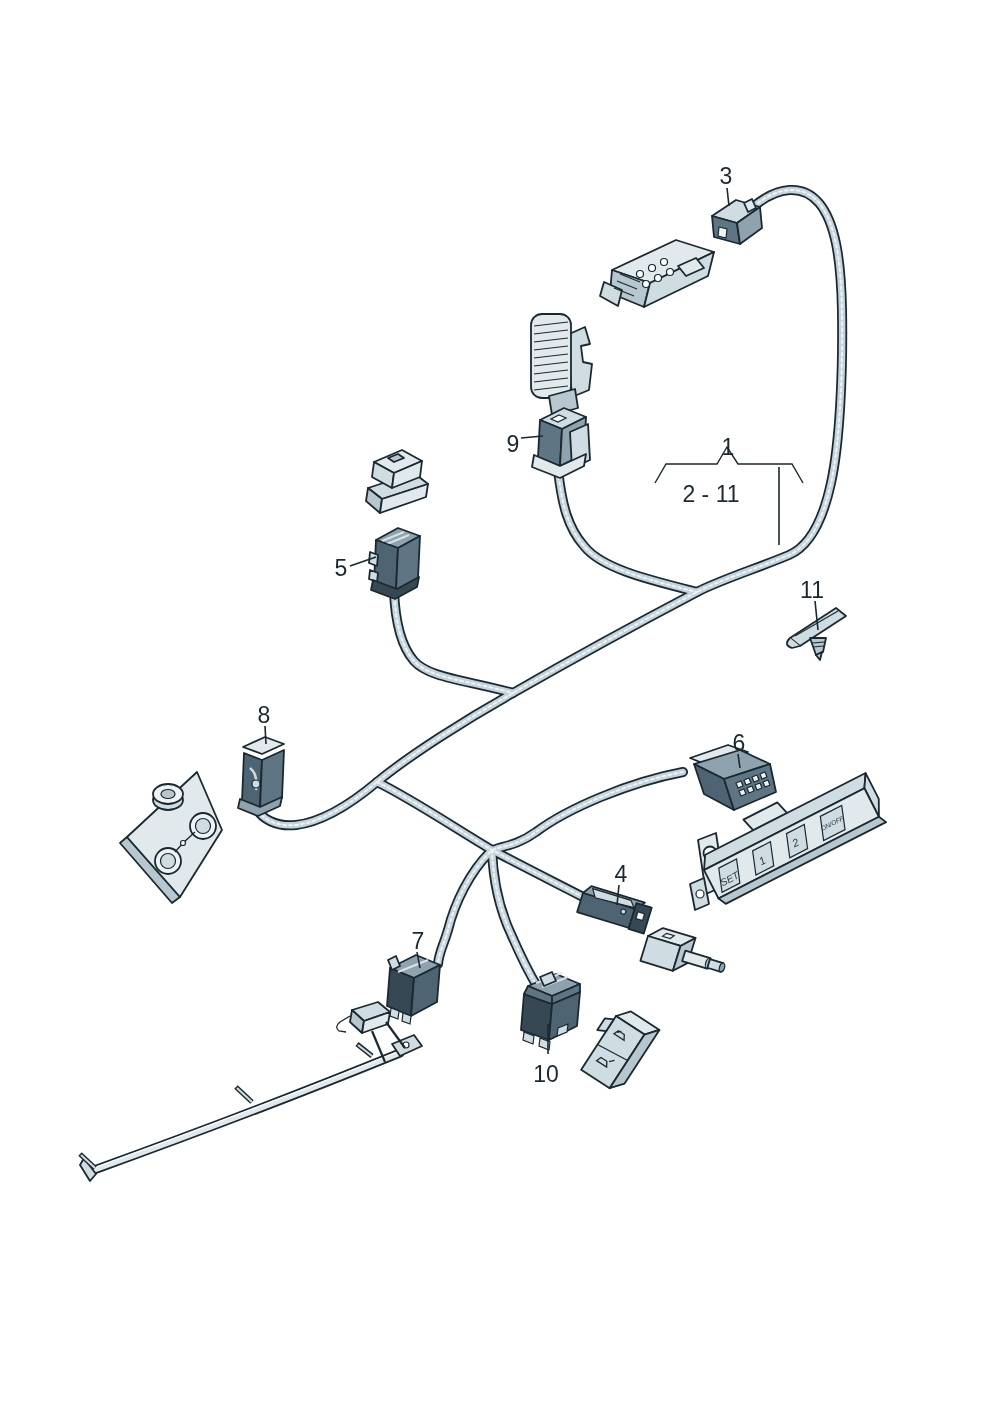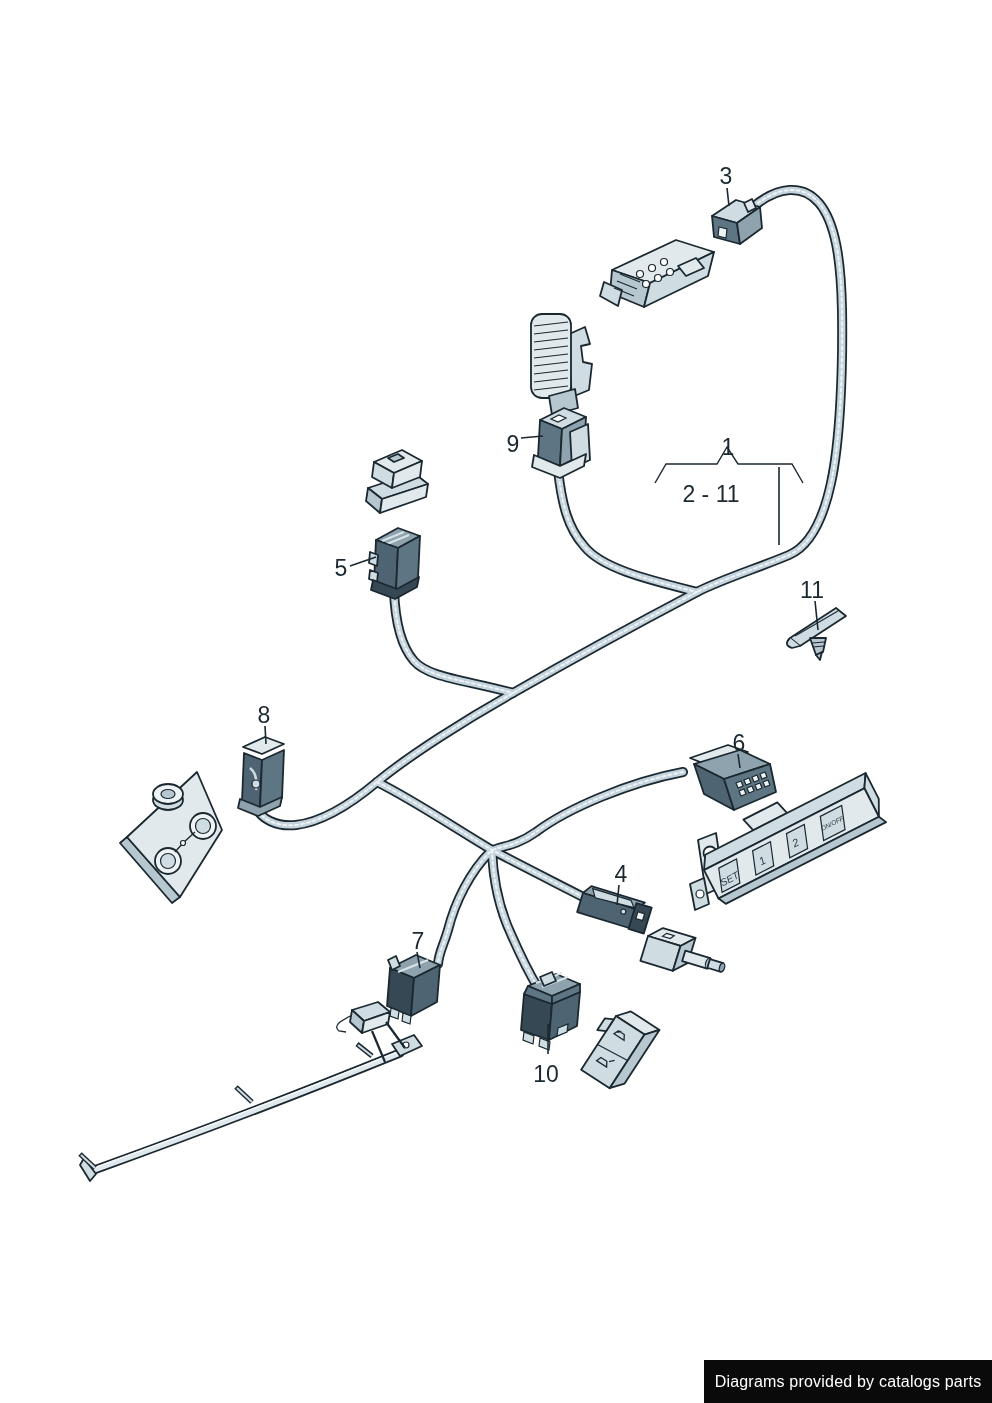--- a/index.html
+++ b/index.html
@@ -304,16 +304,13 @@
     <text class="num" x="621" y="882" text-anchor="middle">4</text>
 
     <line class="leader" x1="417" y1="952" x2="420" y2="968"></line>
     <text class="num" x="418" y="949" text-anchor="middle">7</text>
 
     <line class="leader" x1="548" y1="1024" x2="548" y2="1054"></line>
     <text class="num" x="546" y="1082" text-anchor="middle">10</text>
   </g>
 </svg>
 
-<div class="footer">
-  <span>Diagrams provided by catalogs parts</span>
 </div>
-</div>
 
 </body></html>

